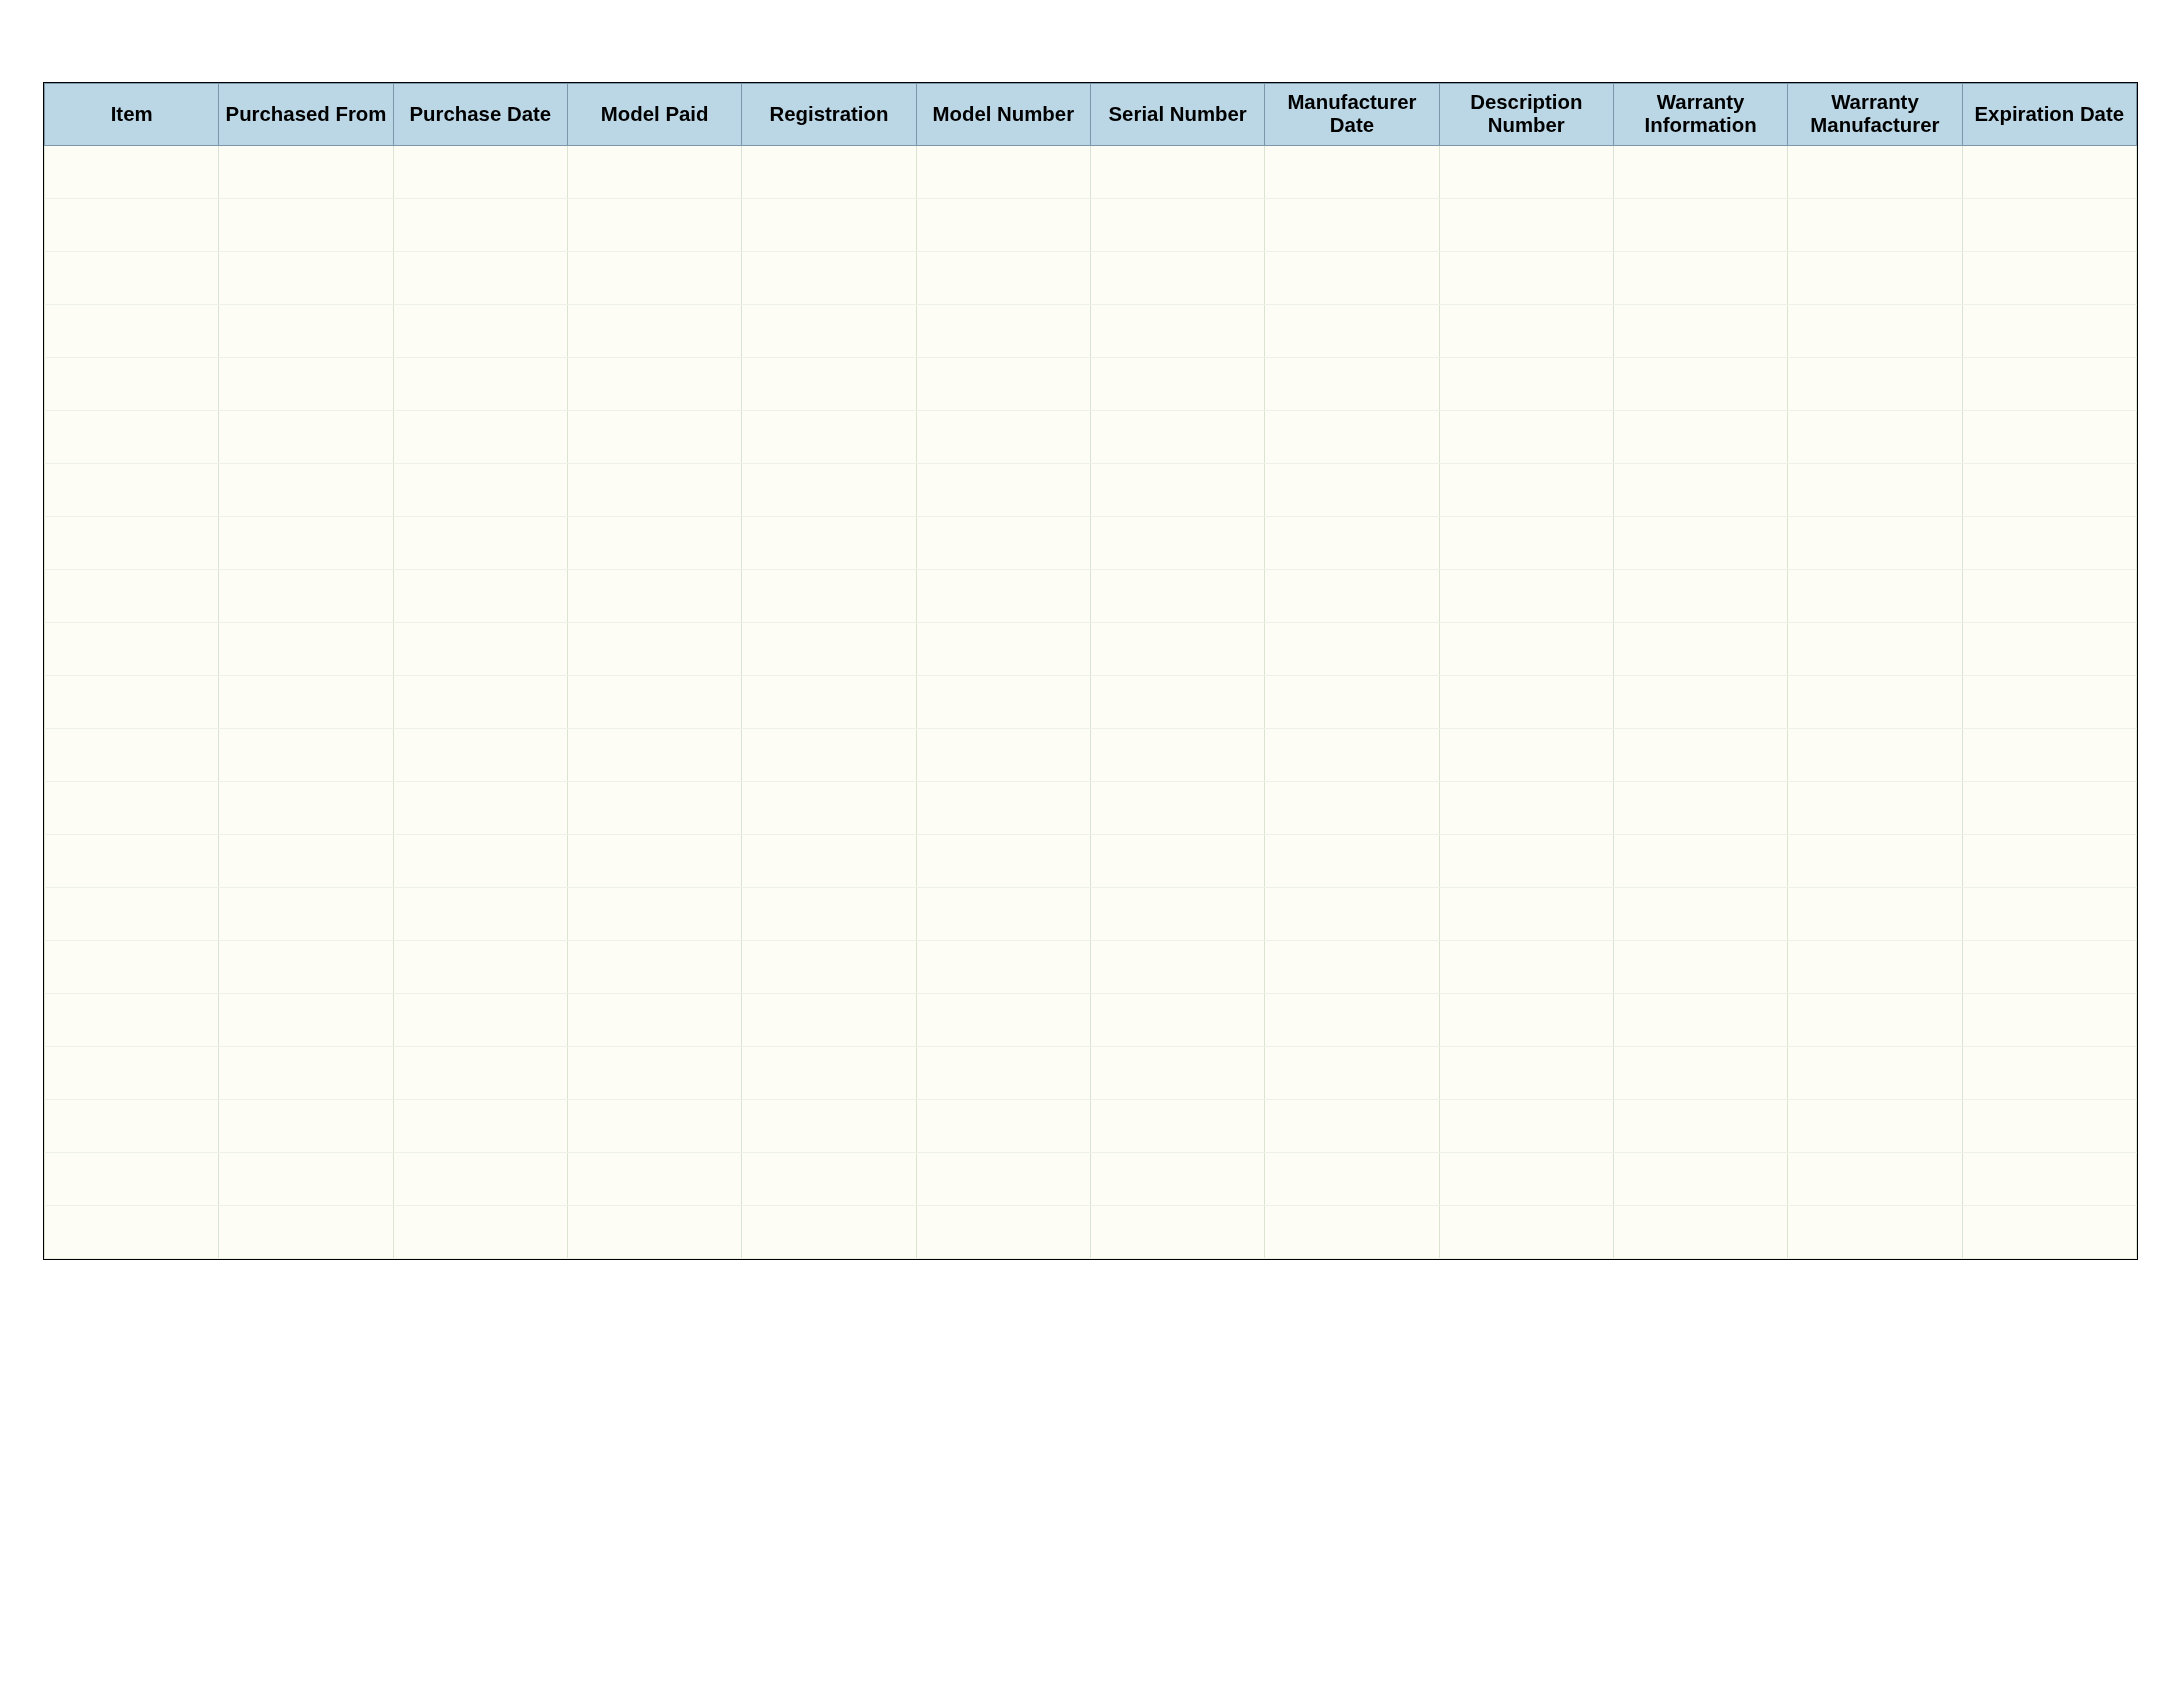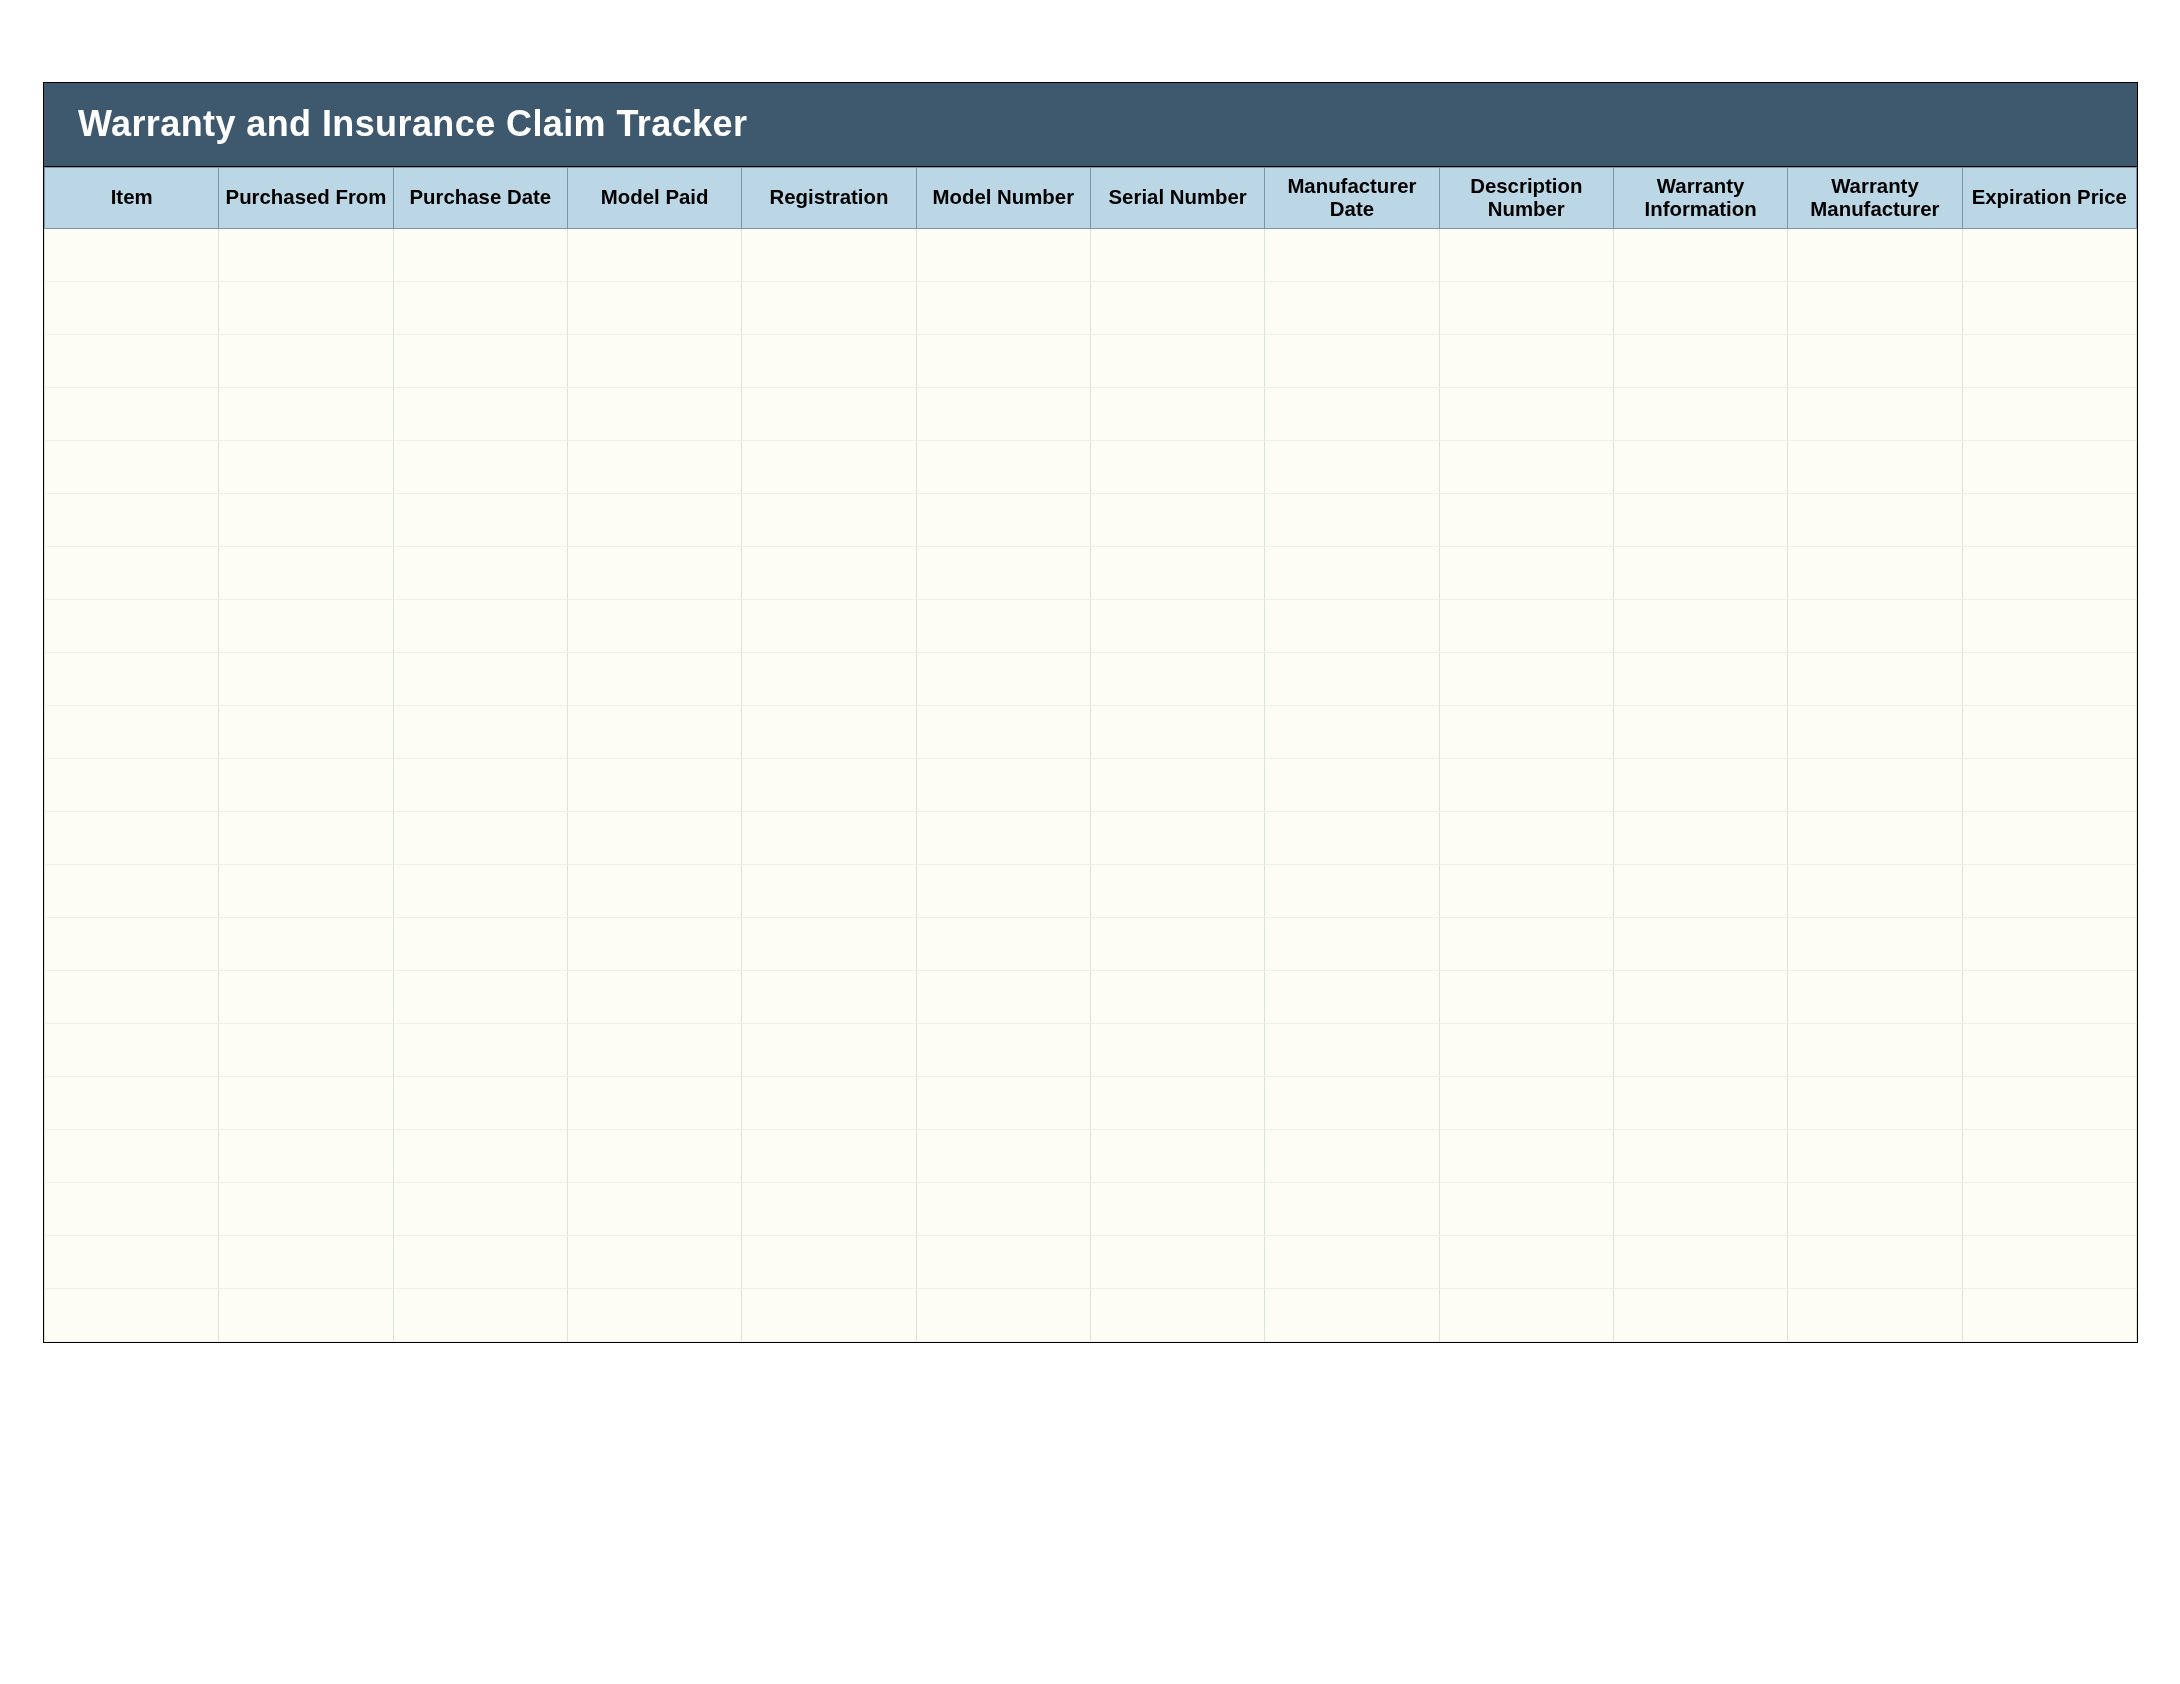--- a/index.html
+++ b/index.html
@@ -51,36 +51,35 @@
     background:#fdfdf5;
     box-sizing:border-box;
   }
   tr.first-data td{border-top:none;}
 </style>
 </head>
 <body>
 <div class="page">
 
   <div class="sheet">
-    <div class="title-bar">Warranty and Insurance Claim Tracker</div>
     <table>
       <thead>
         <tr id="header-row">
             <th>Item</th>
             <th>Purchased From</th>
             <th>Purchase Date</th>
             <th>Model Paid</th>
             <th>Registration</th>
             <th>Model Number</th>
             <th>Serial Number</th>
             <th>Manufacturer Date</th>
             <th>Description Number</th>
             <th>Warranty Information</th>
             <th>Warranty Manufacturer</th>
-            <th>Expiration Price</th>
+            <th>Expiration Date</th>
           </tr>
       </thead>
       <tbody id="body-rows">
           <tr class="first-data">
             <td></td>
             <td></td>
             <td></td>
             <td></td>
             <td></td>
             <td></td>

